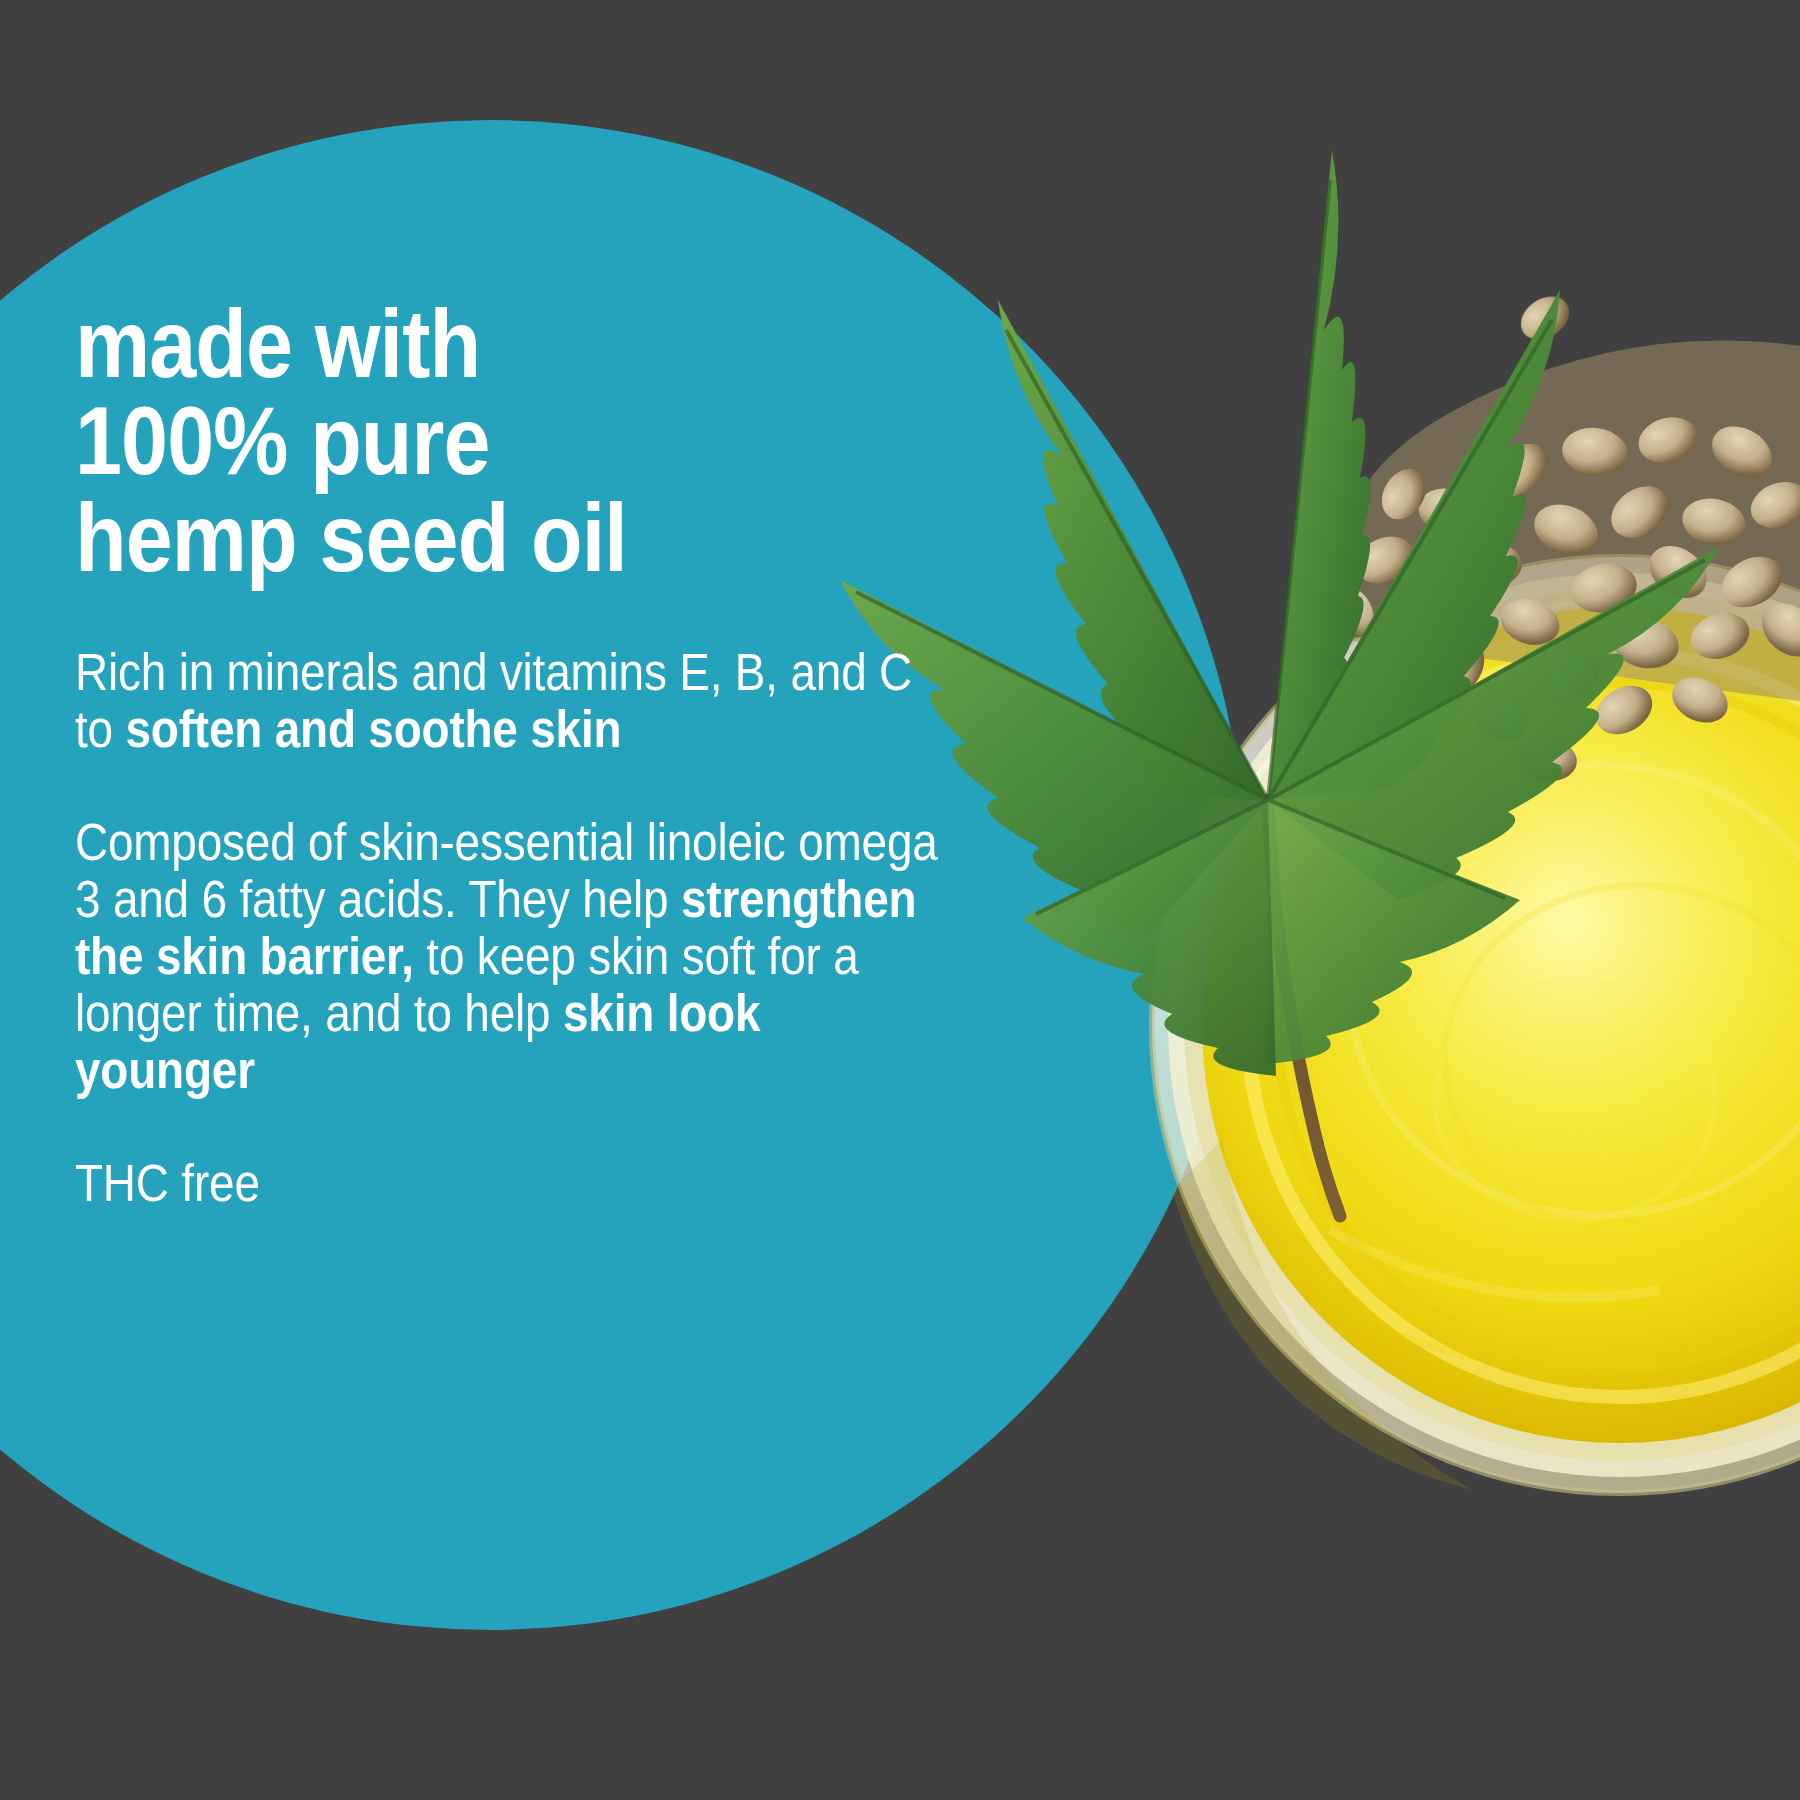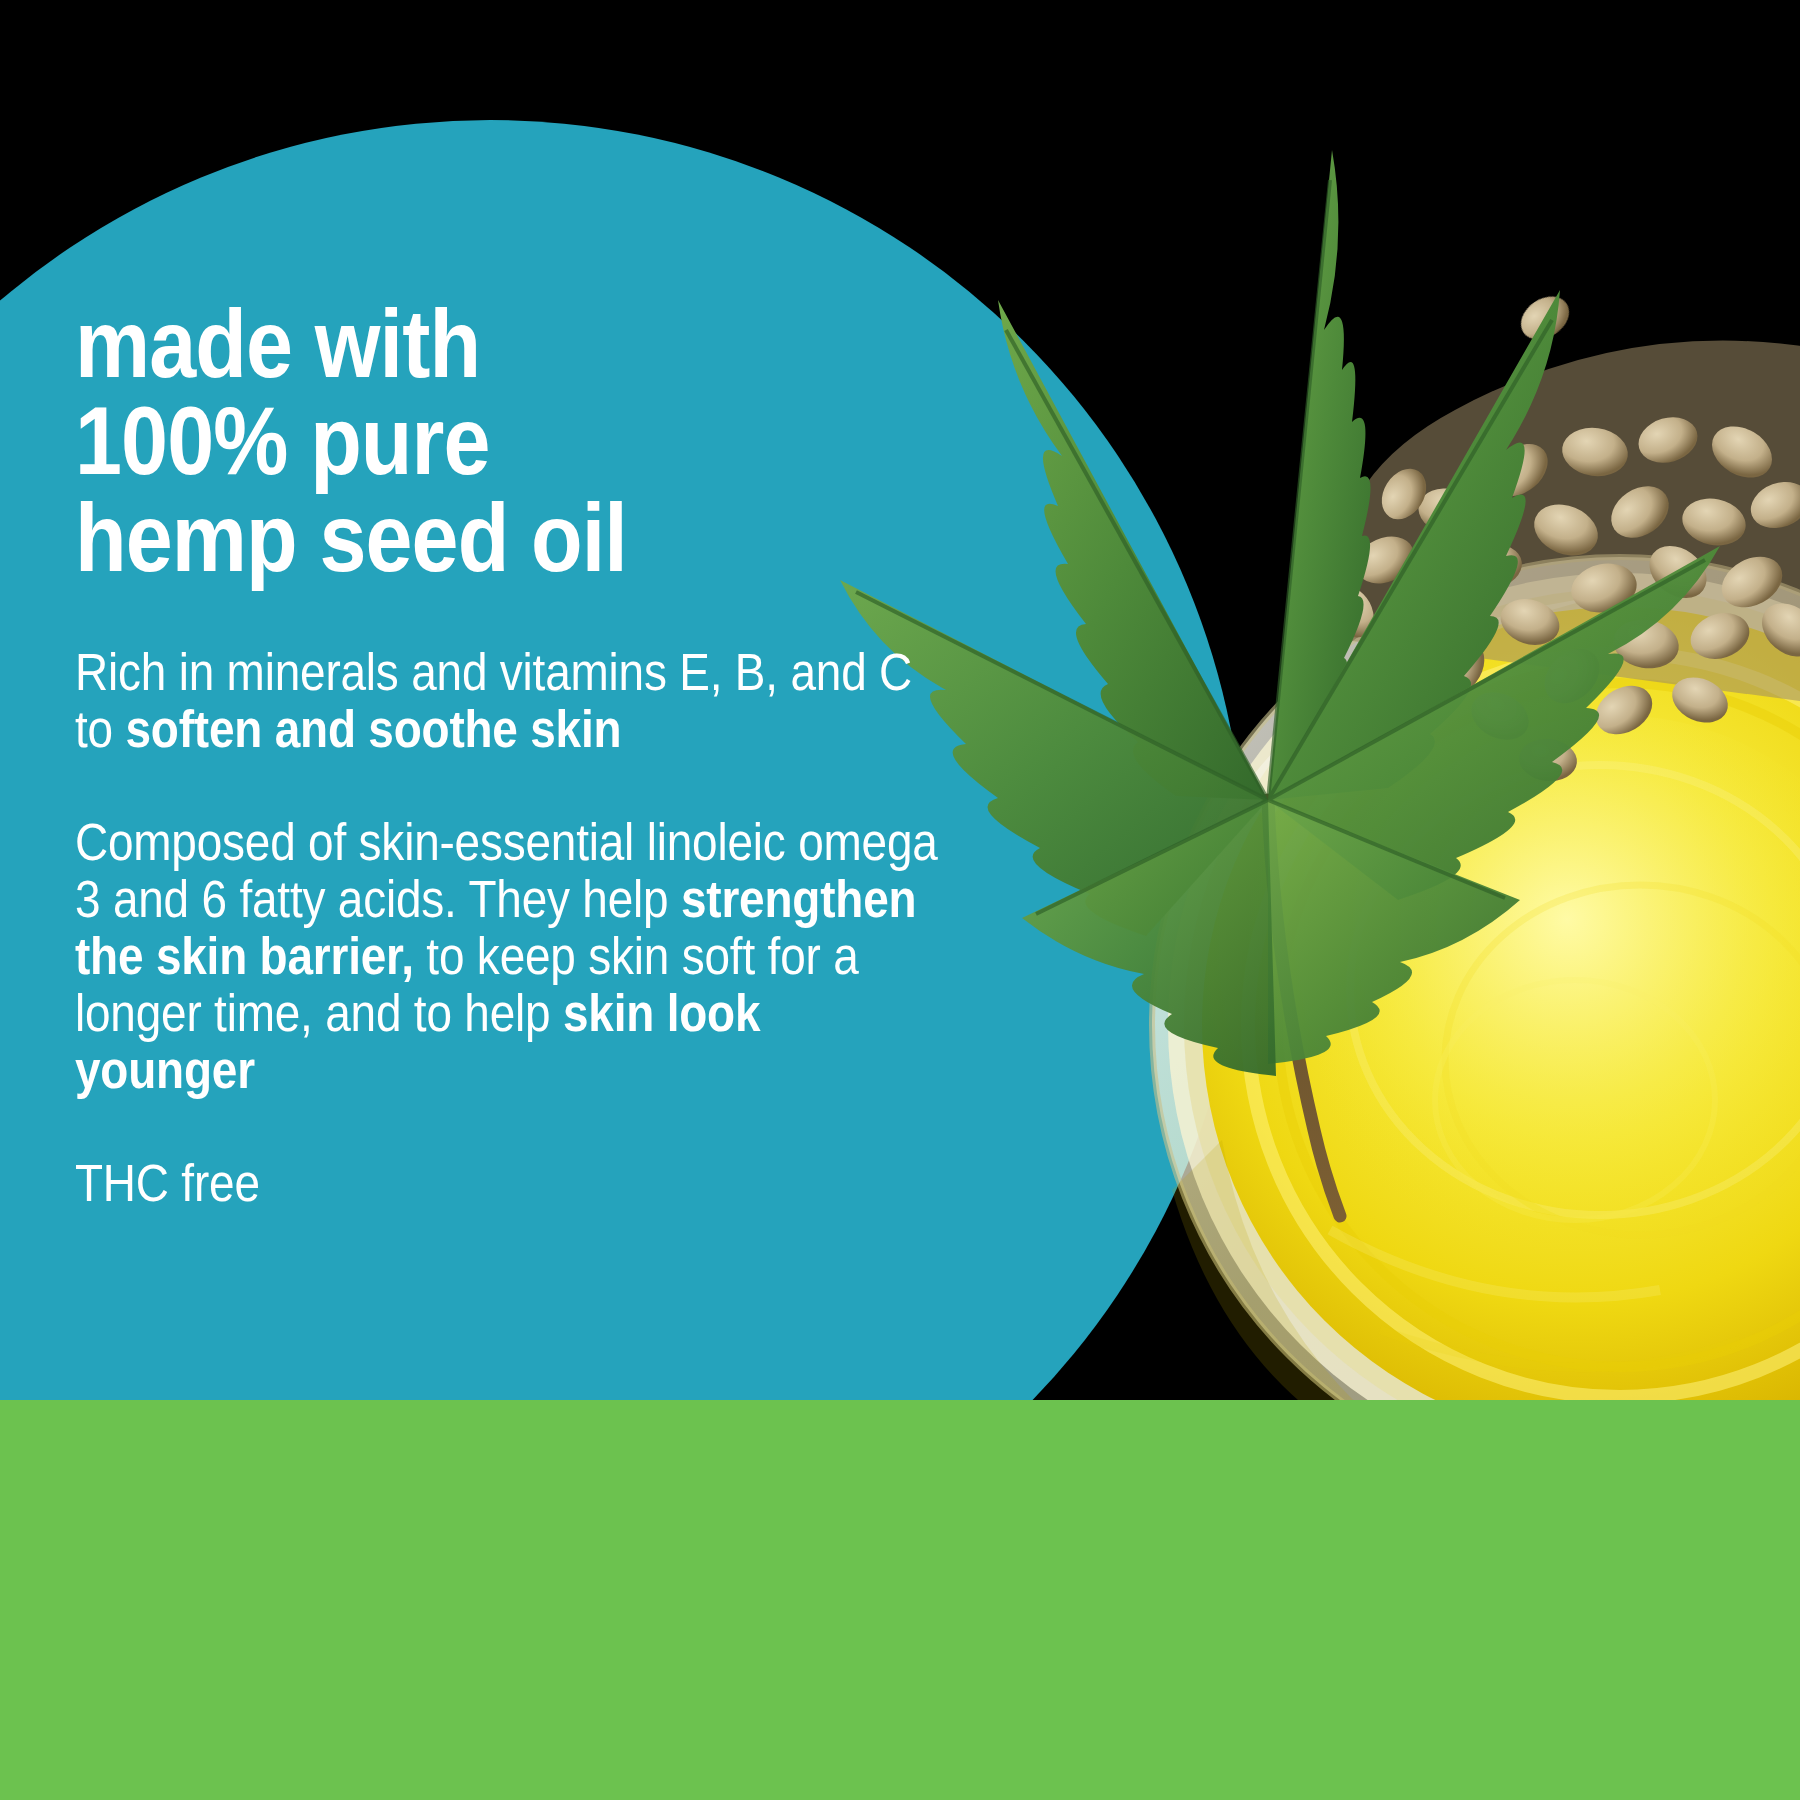--- a/index.html
+++ b/index.html
@@ -9,22 +9,22 @@
     background:#6CC24F;
     overflow:hidden;
     position:relative;
   }
 
   
   .poster {
     position:absolute;
     inset:0;
     width:1800px;
-    height:1400px;
-    background:#000000;
+    height:1800px;
+    background:#404040;
     overflow:hidden;
   }
 
   
   .teal-circle {
     position:absolute;
     left:-265px;
     top:120px;
     width:1510px;
     height:1510px;

